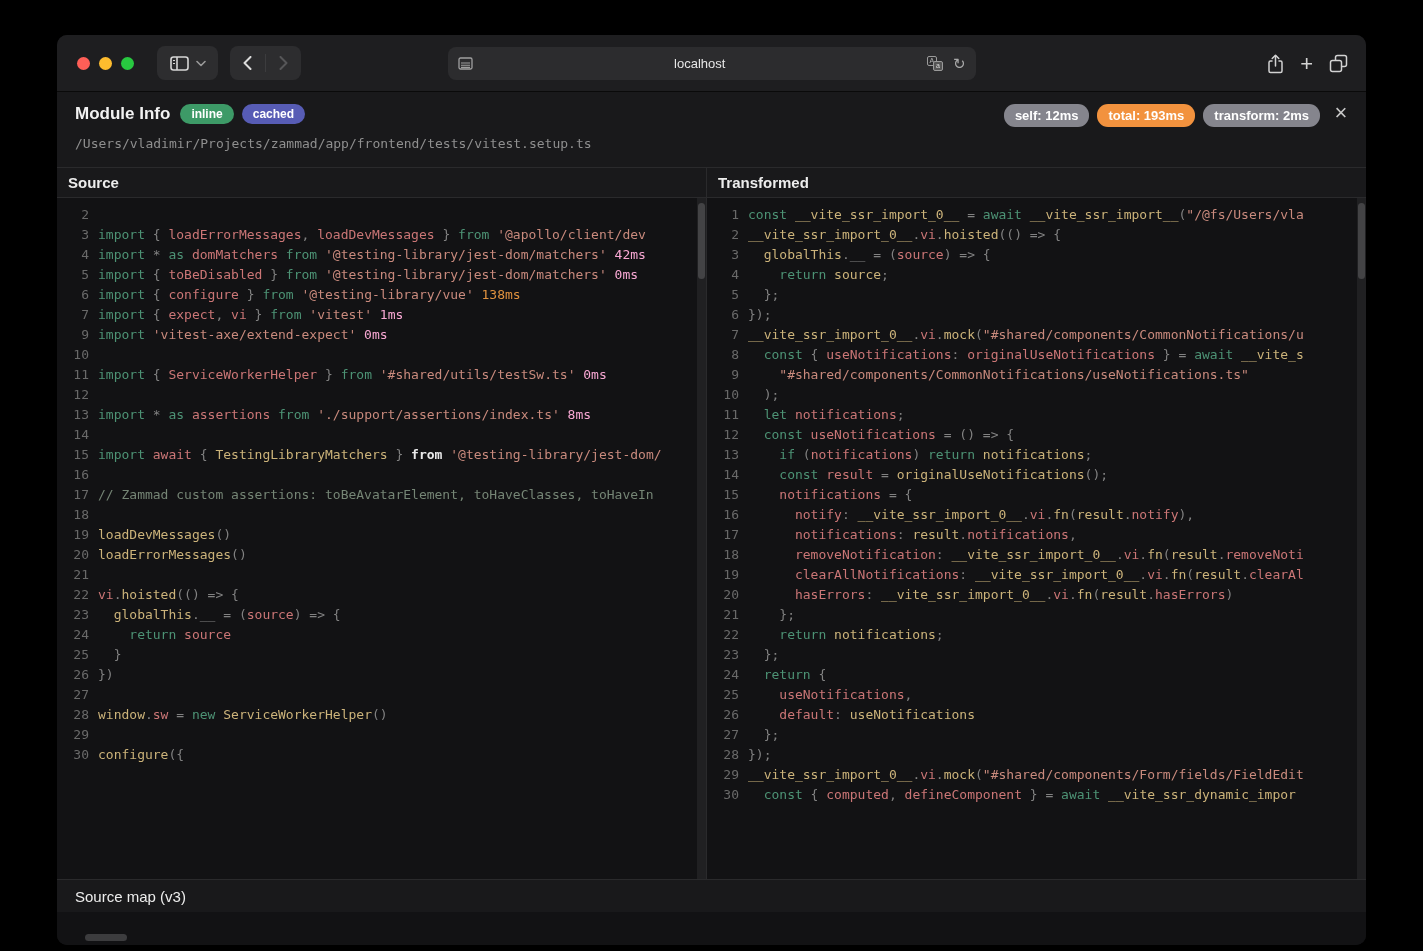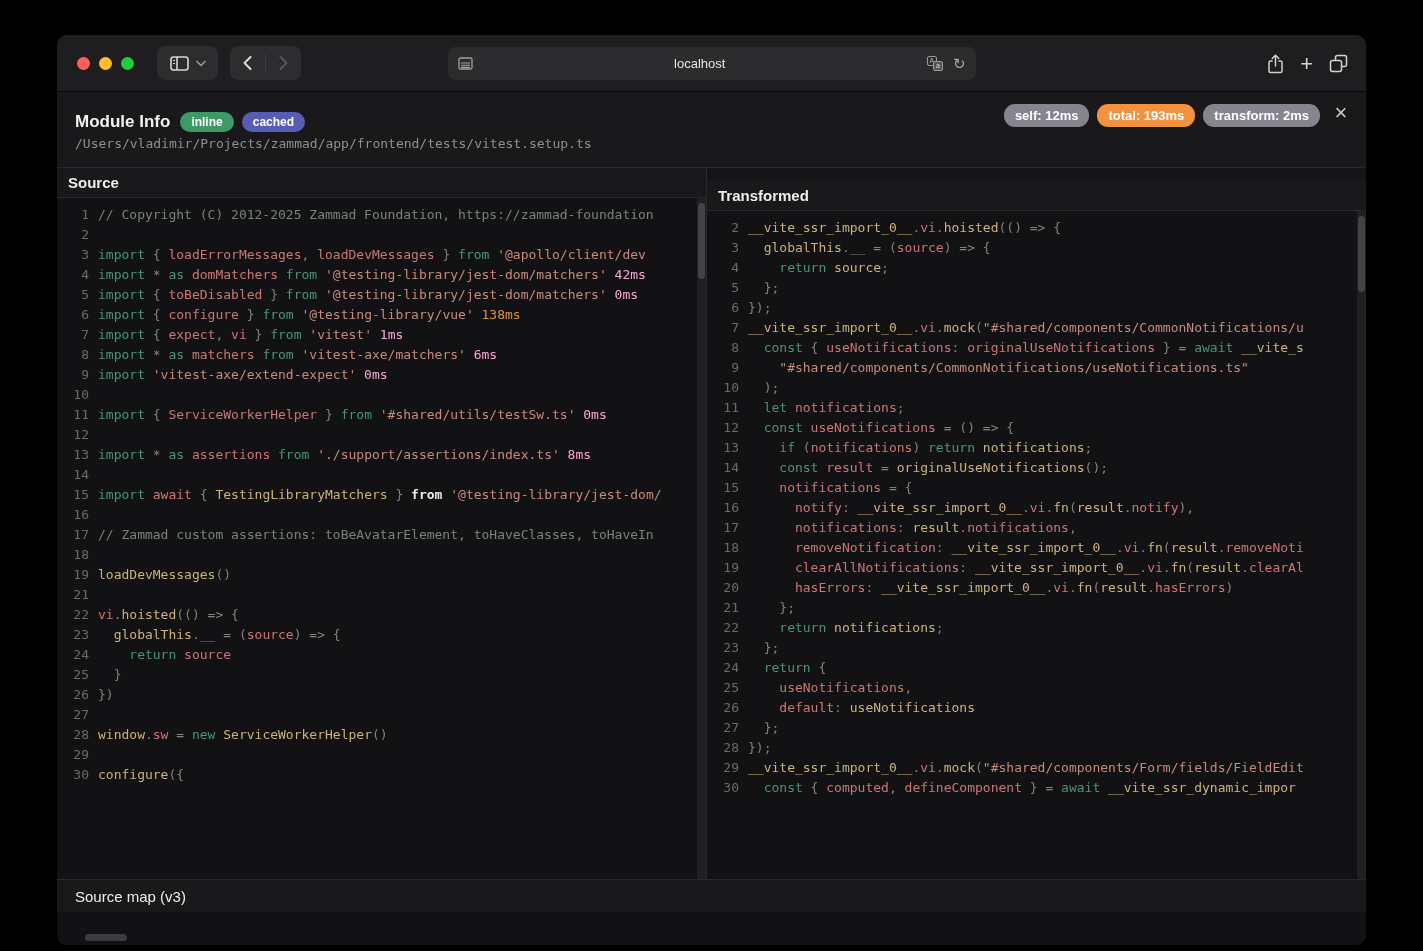--- a/index.html
+++ b/index.html
@@ -38,34 +38,34 @@
   svg.ic { display:block; }
   .mini-translate { position:relative; width:17px; height:15px; }
   .mini-translate .b1, .mini-translate .b2 {
     position:absolute; border:1px solid #9a9a9a; border-radius:2px; background:#2c2c2e;
     color:#b5b5b5; font-size:7px; line-height:8px; text-align:center;
   }
   .mini-translate .b1 { left:0; top:0; width:10px; height:10px; }
   .mini-translate .b2 { left:6px; top:5px; width:10px; height:10px; background:#555; color:#ddd; }
   
   .module-header { flex:0 0 76px; background:#19191b; border-bottom:1px solid #2a2a2c; padding:12px 18px 0; position:relative; }
-  .title-row { display:flex; align-items:flex-end; gap:10px; height:28px; }
+  .title-row { display:flex; align-items:flex-start; gap:10px; height:28px; }
   .page-title { color:#f2f2f2; font-size:17px; font-weight:bold; }
   .badge { color:#fff; font-size:12px; font-weight:bold; padding:3px 11px; border-radius:11px; }
   .timing-row { position:absolute; right:46px; top:12px; display:flex; gap:8px; align-items:center; }
   .pill { color:#fff; font-size:13px; font-weight:bold; padding:4px 11px; border-radius:11px; }
   .pill.gray { background:#85858d; }
   .pill.orange { background:#f2923e; }
   .close-x { position:absolute; right:14px; top:10px; color:#c8c8c8; font-size:22px; line-height:22px; width:22px; text-align:center; cursor:default; }
   .module-path { margin-top:4px; color:#8f8f8f; font-size:13px; font-family:"DejaVu Sans Mono", monospace; white-space:nowrap; overflow:hidden; }
   
   .panels { flex:1 1 auto; display:flex; min-height:0; }
   .panel { display:flex; flex-direction:column; min-width:0; position:relative; }
   .panel.src { width:650px; flex:0 0 650px; border-right:1px solid #2a2a2c; }
-  .panel.tr { flex:1 1 auto;margin-top:13px; }
+  .panel.tr { flex:1 1 auto; }
   .panel-head { flex:0 0 30px; background:#19191b; border-bottom:1px solid #2a2a2c; display:flex; align-items:center; padding:0 11px; }
   .panel-title { color:#ededed; font-size:15px; font-weight:bold; }
   .code { flex:1 1 auto; background:#121214; padding-top:7px; overflow:hidden; position:relative;
           font-family:"DejaVu Sans Mono", monospace; font-size:13px; }
   .cl { height:20px; line-height:20px; white-space:pre; overflow:hidden; padding-left:8px; }
   .ln { display:inline-block; width:24px; text-align:right; margin-right:9px; color:#6a6a6a; }
   .tk-k { color:#4d9375; }
   .tk-v { color:#cb7676; }
   .tk-s { color:#c98a7d; }
   .tk-f { color:#ccb37a; }
@@ -167,58 +167,58 @@
   </div>
 
   <div class="panels">
     <div class="panel src">
       <div class="panel-head">
         <span class="panel-title">Source</span>
       </div>
       <div class="code" id="source-code">
         <div class="vtrack"></div>
         <div class="vthumb"></div>
-      <div class="cl"><span class="ln">1</span><span class="tk-c">// Copyright (C) 2012-2025 Zammad Foundation, https://zammad-foundation</span></div>
           <div class="cl"><span class="ln">2</span></div>
           <div class="cl"><span class="ln">3</span><span class="tk-k">import</span><span class="tk-p"> { </span><span class="tk-v">loadErrorMessages</span><span class="tk-p">, </span><span class="tk-v">loadDevMessages</span><span class="tk-p"> } </span><span class="tk-k">from</span><span class="tk-s"> '@apollo/client/dev</span></div>
           <div class="cl"><span class="ln">4</span><span class="tk-k">import</span><span class="tk-p"> * </span><span class="tk-k">as</span><span class="tk-v"> domMatchers </span><span class="tk-k">from</span><span class="tk-s"> '@testing-library/jest-dom/matchers'</span><span class="tk-t"> 42ms</span></div>
           <div class="cl"><span class="ln">5</span><span class="tk-k">import</span><span class="tk-p"> { </span><span class="tk-v">toBeDisabled</span><span class="tk-p"> } </span><span class="tk-k">from</span><span class="tk-s"> '@testing-library/jest-dom/matchers'</span><span class="tk-t"> 0ms</span></div>
           <div class="cl"><span class="ln">6</span><span class="tk-k">import</span><span class="tk-p"> { </span><span class="tk-v">configure</span><span class="tk-p"> } </span><span class="tk-k">from</span><span class="tk-s"> '@testing-library/vue'</span><span class="tk-o"> 138ms</span></div>
           <div class="cl"><span class="ln">7</span><span class="tk-k">import</span><span class="tk-p"> { </span><span class="tk-v">expect</span><span class="tk-p">, </span><span class="tk-v">vi</span><span class="tk-p"> } </span><span class="tk-k">from</span><span class="tk-s"> 'vitest'</span><span class="tk-t"> 1ms</span></div>
-          <div class="cl"><span class="ln">8</span><span class="tk-k">import</span><span class="tk-p"> * </span><span class="tk-k">as</span><span class="tk-v"> matchers </span><span class="tk-k">from</span><span class="tk-s"> 'vitest-axe/matchers'</span><span class="tk-t"> 6ms</span></div>
           <div class="cl"><span class="ln">9</span><span class="tk-k">import</span><span class="tk-s"> 'vitest-axe/extend-expect'</span><span class="tk-t"> 0ms</span></div>
           <div class="cl"><span class="ln">10</span></div>
           <div class="cl"><span class="ln">11</span><span class="tk-k">import</span><span class="tk-p"> { </span><span class="tk-v">ServiceWorkerHelper</span><span class="tk-p"> } </span><span class="tk-k">from</span><span class="tk-s"> '#shared/utils/testSw.ts'</span><span class="tk-t"> 0ms</span></div>
           <div class="cl"><span class="ln">12</span></div>
           <div class="cl"><span class="ln">13</span><span class="tk-k">import</span><span class="tk-p"> * </span><span class="tk-k">as</span><span class="tk-v"> assertions </span><span class="tk-k">from</span><span class="tk-s"> './support/assertions/index.ts'</span><span class="tk-t"> 8ms</span></div>
           <div class="cl"><span class="ln">14</span></div>
           <div class="cl"><span class="ln">15</span><span class="tk-k">import</span><span class="tk-v"> await</span><span class="tk-p"> { </span><span class="tk-f">TestingLibraryMatchers</span><span class="tk-p"> } </span><span class="tk-w">from</span><span class="tk-s"> '@testing-library/jest-dom/</span></div>
           <div class="cl"><span class="ln">16</span></div>
           <div class="cl"><span class="ln">17</span><span class="tk-c">// Zammad custom assertions: toBeAvatarElement, toHaveClasses, toHaveIn</span></div>
           <div class="cl"><span class="ln">18</span></div>
           <div class="cl"><span class="ln">19</span><span class="tk-f">loadDevMessages</span><span class="tk-p">()</span></div>
+          <div class="cl"><span class="ln">20</span><span class="tk-f">loadErrorMessages</span><span class="tk-p">()</span></div>
           <div class="cl"><span class="ln">21</span></div>
           <div class="cl"><span class="ln">22</span><span class="tk-v">vi</span><span class="tk-p">.</span><span class="tk-f">hoisted</span><span class="tk-p">(() =&gt; {</span></div>
           <div class="cl"><span class="ln">23</span><span class="tk-p">  </span><span class="tk-f">globalThis</span><span class="tk-p">.__ = (</span><span class="tk-v">source</span><span class="tk-p">) =&gt; {</span></div>
           <div class="cl"><span class="ln">24</span><span class="tk-k">    return</span><span class="tk-v"> source</span></div>
           <div class="cl"><span class="ln">25</span><span class="tk-p">  }</span></div>
           <div class="cl"><span class="ln">26</span><span class="tk-p">})</span></div>
           <div class="cl"><span class="ln">27</span></div>
           <div class="cl"><span class="ln">28</span><span class="tk-f">window</span><span class="tk-p">.</span><span class="tk-v">sw</span><span class="tk-p"> = </span><span class="tk-k">new</span><span class="tk-f"> ServiceWorkerHelper</span><span class="tk-p">()</span></div>
           <div class="cl"><span class="ln">29</span></div>
           <div class="cl"><span class="ln">30</span><span class="tk-f">configure</span><span class="tk-p">({</span></div>
         </div>
     </div>
     <div class="panel tr">
       <div class="panel-head">
         <span class="panel-title">Transformed</span>
       </div>
       <div class="code" id="transformed-code">
         <div class="vtrack"></div>
         <div class="vthumb"></div>
+      <div class="cl"><span class="ln">1</span><span class="tk-k">const</span><span class="tk-f"> __vite_ssr_import_0__</span><span class="tk-p"> = </span><span class="tk-k">await</span><span class="tk-f"> __vite_ssr_import__</span><span class="tk-p">(</span><span class="tk-s">"/@fs/Users/vla</span></div>
           <div class="cl"><span class="ln">2</span><span class="tk-f">__vite_ssr_import_0__</span><span class="tk-p">.</span><span class="tk-v">vi</span><span class="tk-p">.</span><span class="tk-f">hoisted</span><span class="tk-p">(() =&gt; {</span></div>
           <div class="cl"><span class="ln">3</span><span class="tk-p">  </span><span class="tk-f">globalThis</span><span class="tk-p">.__ = (</span><span class="tk-v">source</span><span class="tk-p">) =&gt; {</span></div>
           <div class="cl"><span class="ln">4</span><span class="tk-k">    return</span><span class="tk-f"> source</span><span class="tk-p">;</span></div>
           <div class="cl"><span class="ln">5</span><span class="tk-p">  };</span></div>
           <div class="cl"><span class="ln">6</span><span class="tk-p">});</span></div>
           <div class="cl"><span class="ln">7</span><span class="tk-f">__vite_ssr_import_0__</span><span class="tk-p">.</span><span class="tk-v">vi</span><span class="tk-p">.</span><span class="tk-f">mock</span><span class="tk-p">(</span><span class="tk-s">"#shared/components/CommonNotifications/u</span></div>
           <div class="cl"><span class="ln">8</span><span class="tk-k">  const</span><span class="tk-p"> { </span><span class="tk-v">useNotifications</span><span class="tk-p">: </span><span class="tk-v">originalUseNotifications</span><span class="tk-p"> } = </span><span class="tk-k">await</span><span class="tk-f"> __vite_s</span></div>
           <div class="cl"><span class="ln">9</span><span class="tk-s">    "#shared/components/CommonNotifications/useNotifications.ts"</span></div>
           <div class="cl"><span class="ln">10</span><span class="tk-p">  );</span></div>
           <div class="cl"><span class="ln">11</span><span class="tk-k">  let</span><span class="tk-v"> notifications</span><span class="tk-p">;</span></div>

